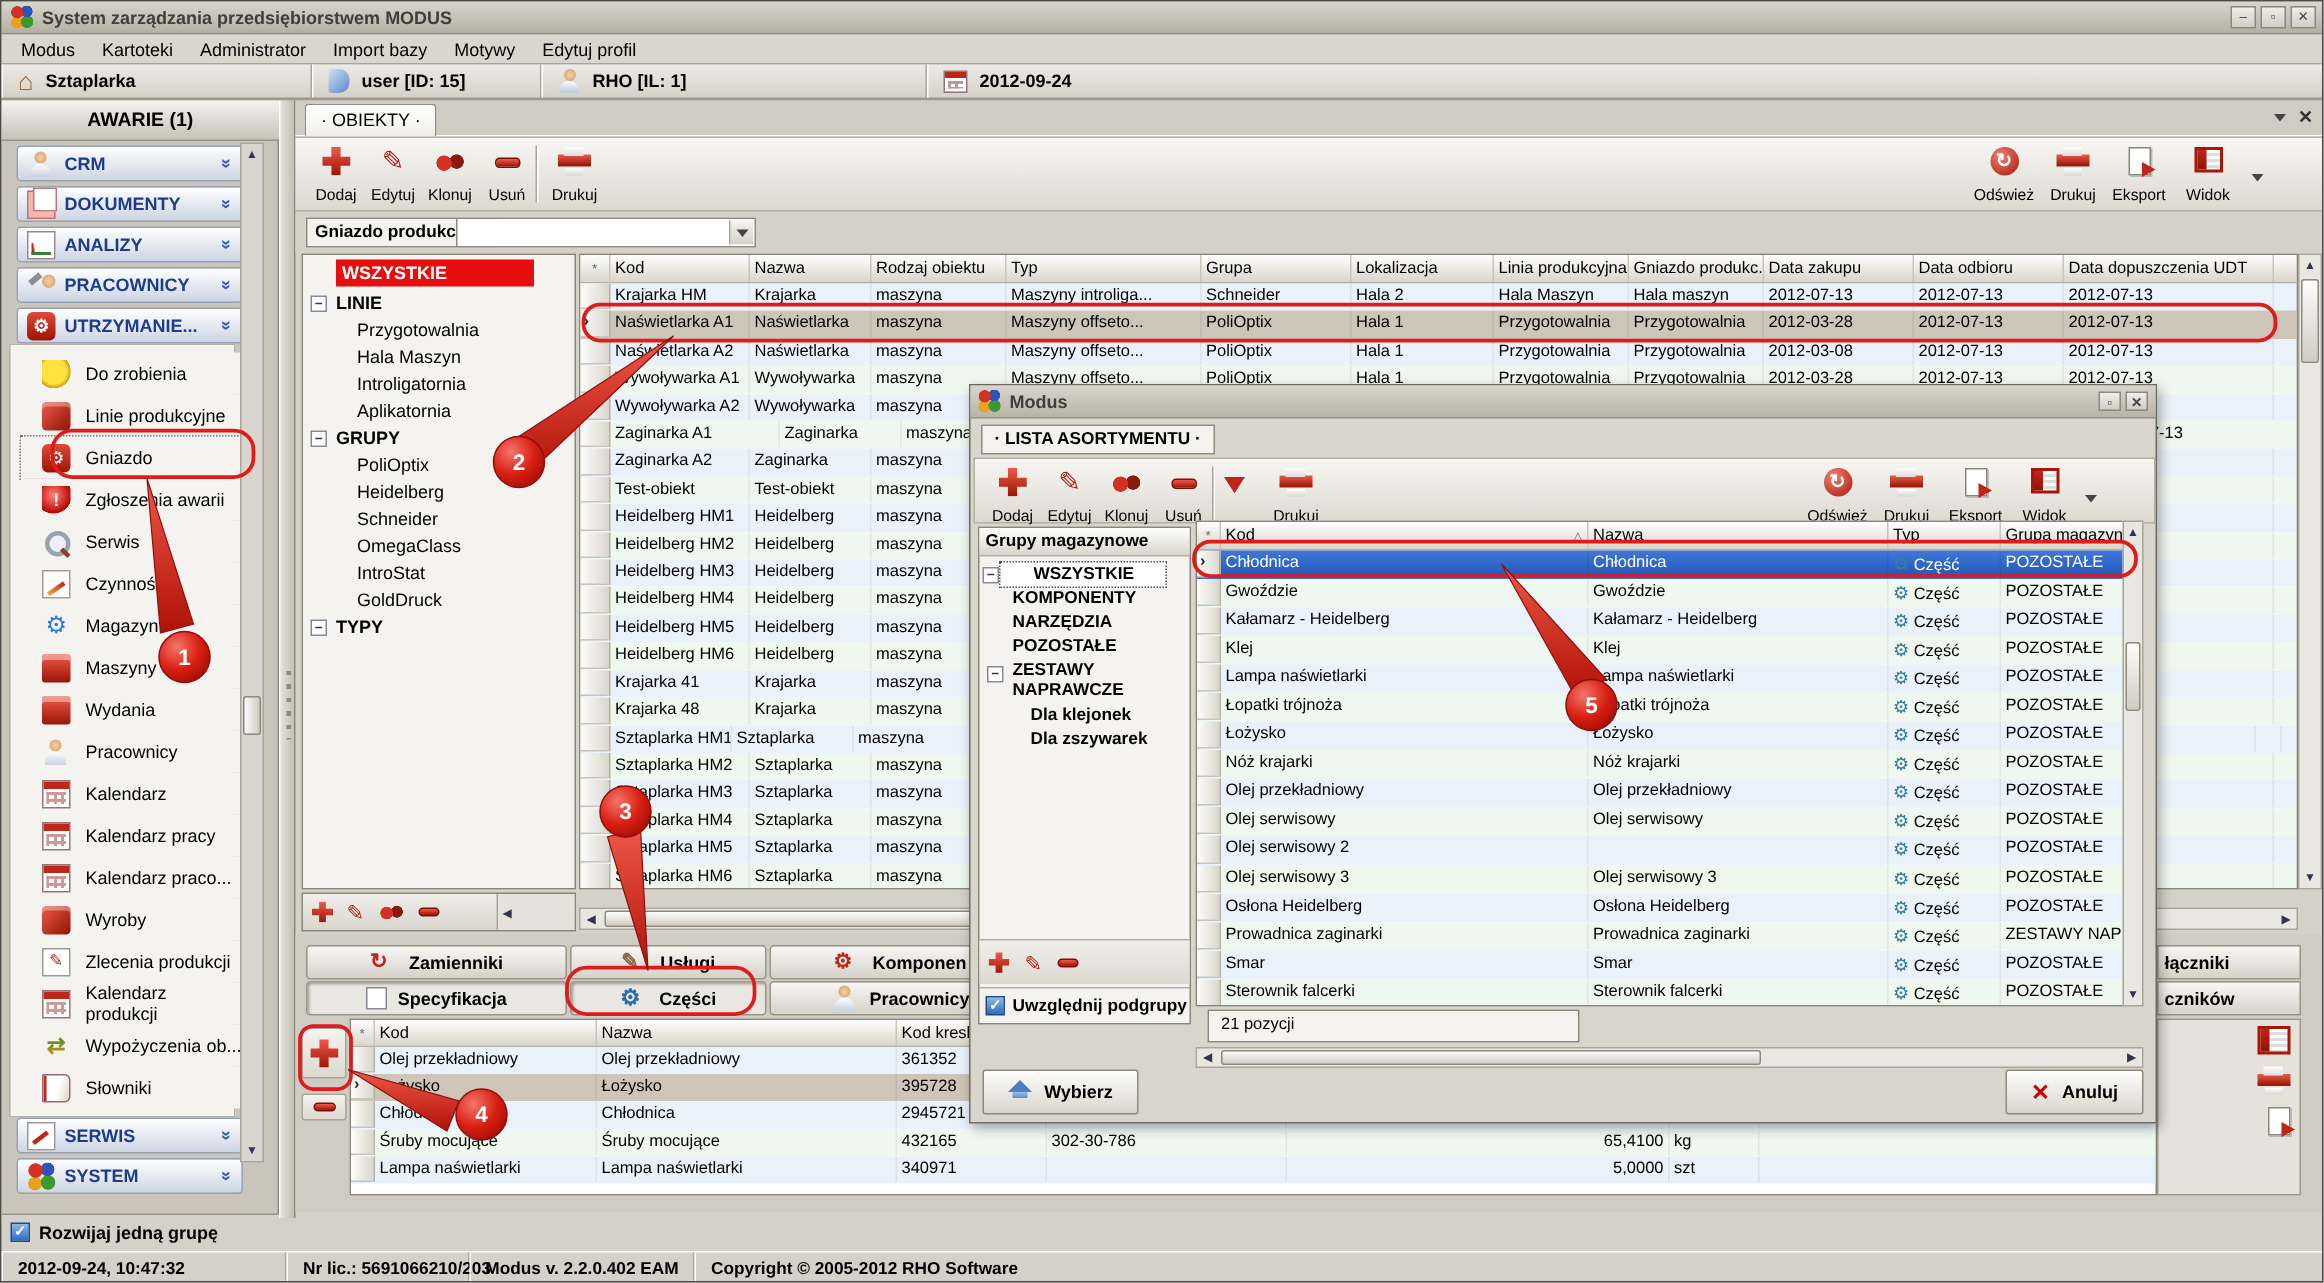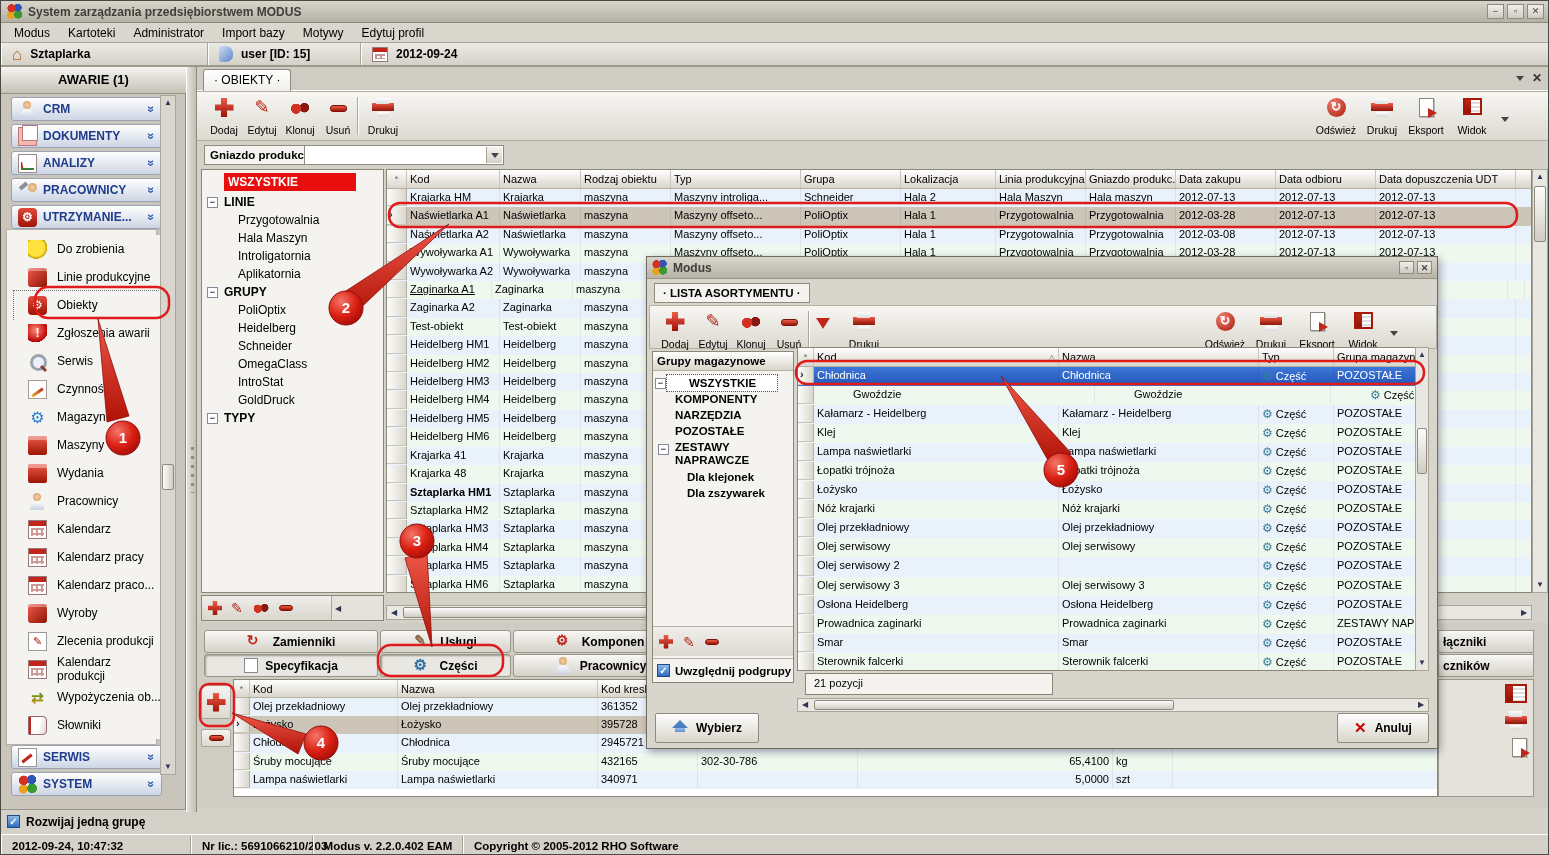--- a/index.html
+++ b/index.html
@@ -191,20 +191,24 @@
 
   <div class="abs infobar">
     <div class="iseg" style="width:207px">
       <span class="ic i-home">⌂</span>
       <span>Sztaplarka</span>
     </div>
     <div class="iseg" style="width:153px">
       <span class="ic" style="width:14px;height:16px;background:linear-gradient(135deg,#cfe0f6,#5a85c8);border-radius:2px 7px 7px 2px"></span>
       <span>user [ID: 15]</span>
     </div>
+    <div class="iseg" style="width:257px">
+      <span class="ic i-person"></span>
+      <span>RHO [IL: 1]</span>
+    </div>
     <div class="iseg" style="flex:1;border-right:none">
       <span class="ic i-cal"></span>
       <span>2012-09-24</span>
     </div>
   </div>
 
   <div class="abs sidebar">
     <div class="abs sbheader">AWARIE (1)</div>
     <div class="abs sitems-bg"></div>
     <div class="abs" style="left:5px;top:30px">
@@ -246,21 +250,21 @@
           <span>Do zrobienia</span>
         </div>
 
         <div class="sitem" style="top: 28px;">
           <span class="si production-lines-icon"></span>
           <span>Linie produkcyjne</span>
         </div>
 
         <div class="sitem" style="top: 56px; outline: rgb(119, 119, 119) dotted 1px;">
           <span class="si objects-icon"></span>
-          <span>Obiekty</span>
+          <span>Gniazdo</span>
         </div>
 
         <div class="sitem" style="top: 84px;">
           <span class="si fault-reports-icon"></span>
           <span>Zgłoszenia awarii</span>
         </div>
 
         <div class="sitem" style="top: 112px;">
           <span class="si service-icon"></span>
           <span>Serwis</span>
@@ -558,21 +562,21 @@
         <div class="tcell" style="width: 95px;"><span></span></div>
         <div class="tcell" style="width: 90px;"><span></span></div>
         <div class="tcell" style="width: 90px;"><span></span></div>
         <div class="tcell" style="width: 100px;"><span></span></div>
         <div class="tcell" style="width: 100px;"><span></span></div>
         <div class="tcell" style="width: 140px;"><span>2012-07-13</span></div>
         <div class="tcell" style="width: 17px;"><span></span></div>
       </div>
       <div class="trow alt" style="height: 18.42px;">
         <div class="tcell handle" style="width: 20px;"></div>
-        <div class="tcell" style="width: 85px; text-decoration: underline;"><span>Zaginarka A1</span></div>
+        <div class="tcell" style="width: 113px;"><span>Zaginarka A1</span></div>
         <div class="tcell" style="width: 81px;"><span>Zaginarka</span></div>
         <div class="tcell" style="width: 90px;"><span>maszyna</span></div>
         <div class="tcell" style="width: 130px;"><span></span></div>
         <div class="tcell" style="width: 100px;"><span></span></div>
         <div class="tcell" style="width: 95px;"><span></span></div>
         <div class="tcell" style="width: 90px;"><span></span></div>
         <div class="tcell" style="width: 90px;"><span></span></div>
         <div class="tcell" style="width: 100px;"><span></span></div>
         <div class="tcell" style="width: 100px;"><span></span></div>
         <div class="tcell" style="width: 140px;"><span>2012-07-13</span></div>
@@ -723,21 +727,21 @@
         <div class="tcell" style="width: 95px;"><span></span></div>
         <div class="tcell" style="width: 90px;"><span></span></div>
         <div class="tcell" style="width: 90px;"><span></span></div>
         <div class="tcell" style="width: 100px;"><span></span></div>
         <div class="tcell" style="width: 100px;"><span></span></div>
         <div class="tcell" style="width: 140px;"><span>2012-07-13</span></div>
         <div class="tcell" style="width: 17px;"><span></span></div>
       </div>
       <div class="trow" style="height: 18.42px;">
         <div class="tcell handle" style="width: 20px;"></div>
-        <div class="tcell" style="width: 93px; font-weight: bold;"><span>Sztaplarka HM1</span></div>
+        <div class="tcell" style="width: 81px;"><span>Sztaplarka HM1</span></div>
         <div class="tcell" style="width: 81px;"><span>Sztaplarka</span></div>
         <div class="tcell" style="width: 90px;"><span>maszyna</span></div>
         <div class="tcell" style="width: 130px;"><span></span></div>
         <div class="tcell" style="width: 100px;"><span></span></div>
         <div class="tcell" style="width: 95px;"><span></span></div>
         <div class="tcell" style="width: 90px;"><span></span></div>
         <div class="tcell" style="width: 90px;"><span></span></div>
         <div class="tcell" style="width: 100px;"><span></span></div>
         <div class="tcell" style="width: 100px;"><span></span></div>
         <div class="tcell" style="width: 140px;"><span>2012-07-13</span></div>
@@ -1051,21 +1055,21 @@
             <span>Grupa magazynowa</span>
           </div>
         </div>
         <div class="trow sel bluesel" style="height: 19.05px;">
           <div class="tcell handle" style="width: 16px;">›</div>
           <div class="tcell" style="width: 245px;"><span>Chłodnica</span></div>
           <div class="tcell" style="width: 200px;"><span>Chłodnica</span></div>
           <div class="tcell" style="width: 75px;"><span class="cellgear">⚙</span><span>Część</span></div>
           <div class="tcell" style="width: 96px;"><span>POZOSTAŁE</span></div>
         </div>
-        <div class="trow alt" style="height: 19.05px; gap: 36px;">
+        <div class="trow alt" style="height: 19.05px;">
           <div class="tcell handle" style="width: 16px;"></div>
           <div class="tcell" style="width: 245px;"><span>Gwoździe</span></div>
           <div class="tcell" style="width: 200px;"><span>Gwoździe</span></div>
           <div class="tcell" style="width: 75px;"><span class="cellgear">⚙</span><span>Część</span></div>
           <div class="tcell" style="width: 96px;"><span>POZOSTAŁE</span></div>
         </div>
         <div class="trow" style="height: 19.05px;">
           <div class="tcell handle" style="width: 16px;"></div>
           <div class="tcell" style="width: 245px;"><span>Kałamarz - Heidelberg</span></div>
           <div class="tcell" style="width: 200px;"><span>Kałamarz - Heidelberg</span></div>

